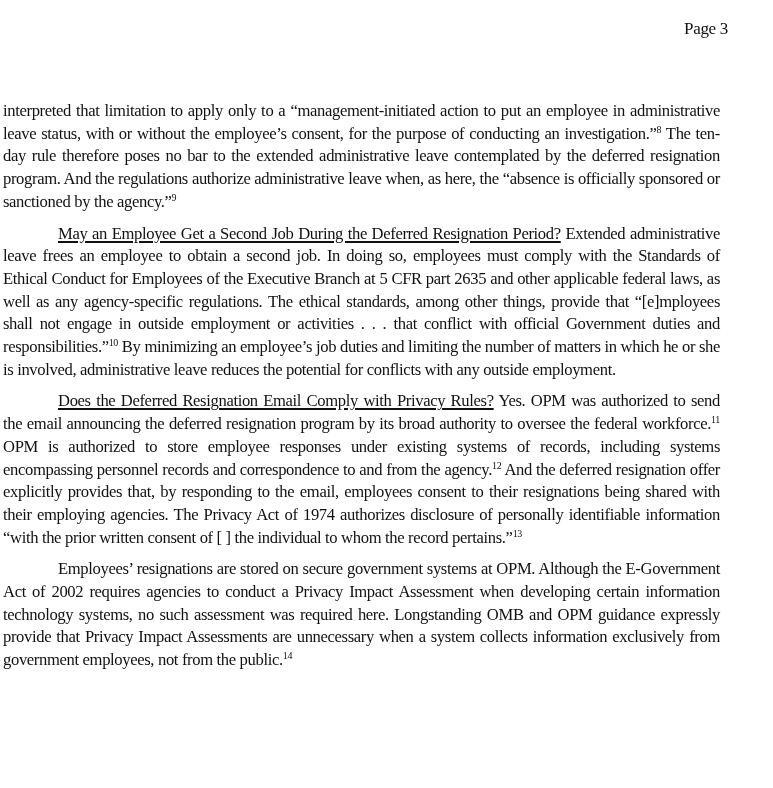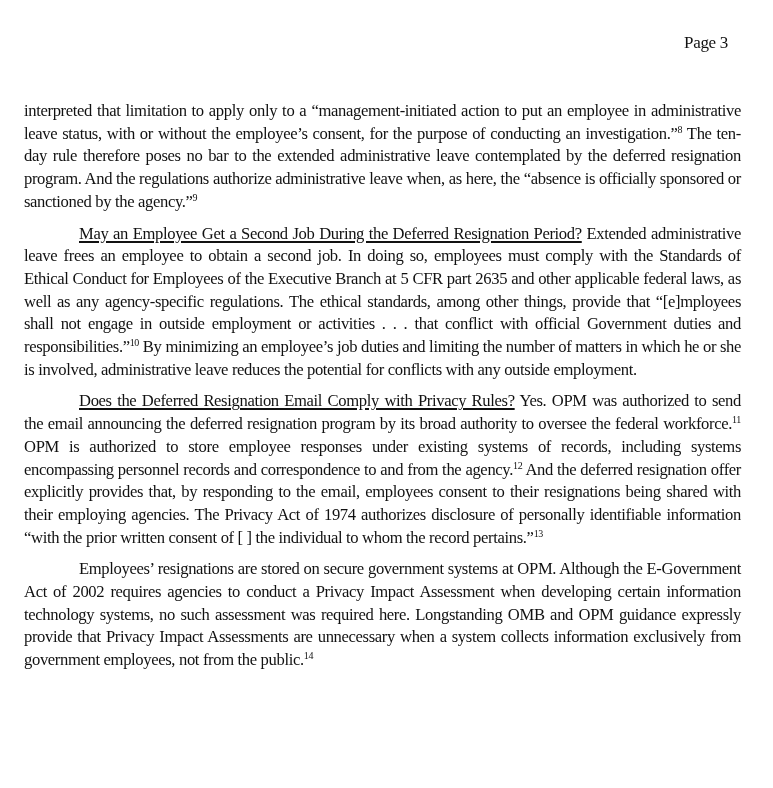--- a/index.html
+++ b/index.html
@@ -14,26 +14,25 @@
     position: relative;
     font-family: "Liberation Serif", "DejaVu Serif", serif;
     color: #111111;
   }
   .page-number {
     position: absolute;
     top: 19px;
     right: 45px;
     font-size: 17px;
     letter-spacing: -0.3px;
-    margin-top: 14px;
   }
   .content {
     position: absolute;
     top: 100px;
-    left: 24px;
+    left: 3px;
     width: 717px;
     font-size: 16.6px;
     line-height: 22.7px;
     text-align: justify;
     letter-spacing: -0.35px;
   }
   .para {
     margin: 0 0 9px 0;
   }
   .indent {

